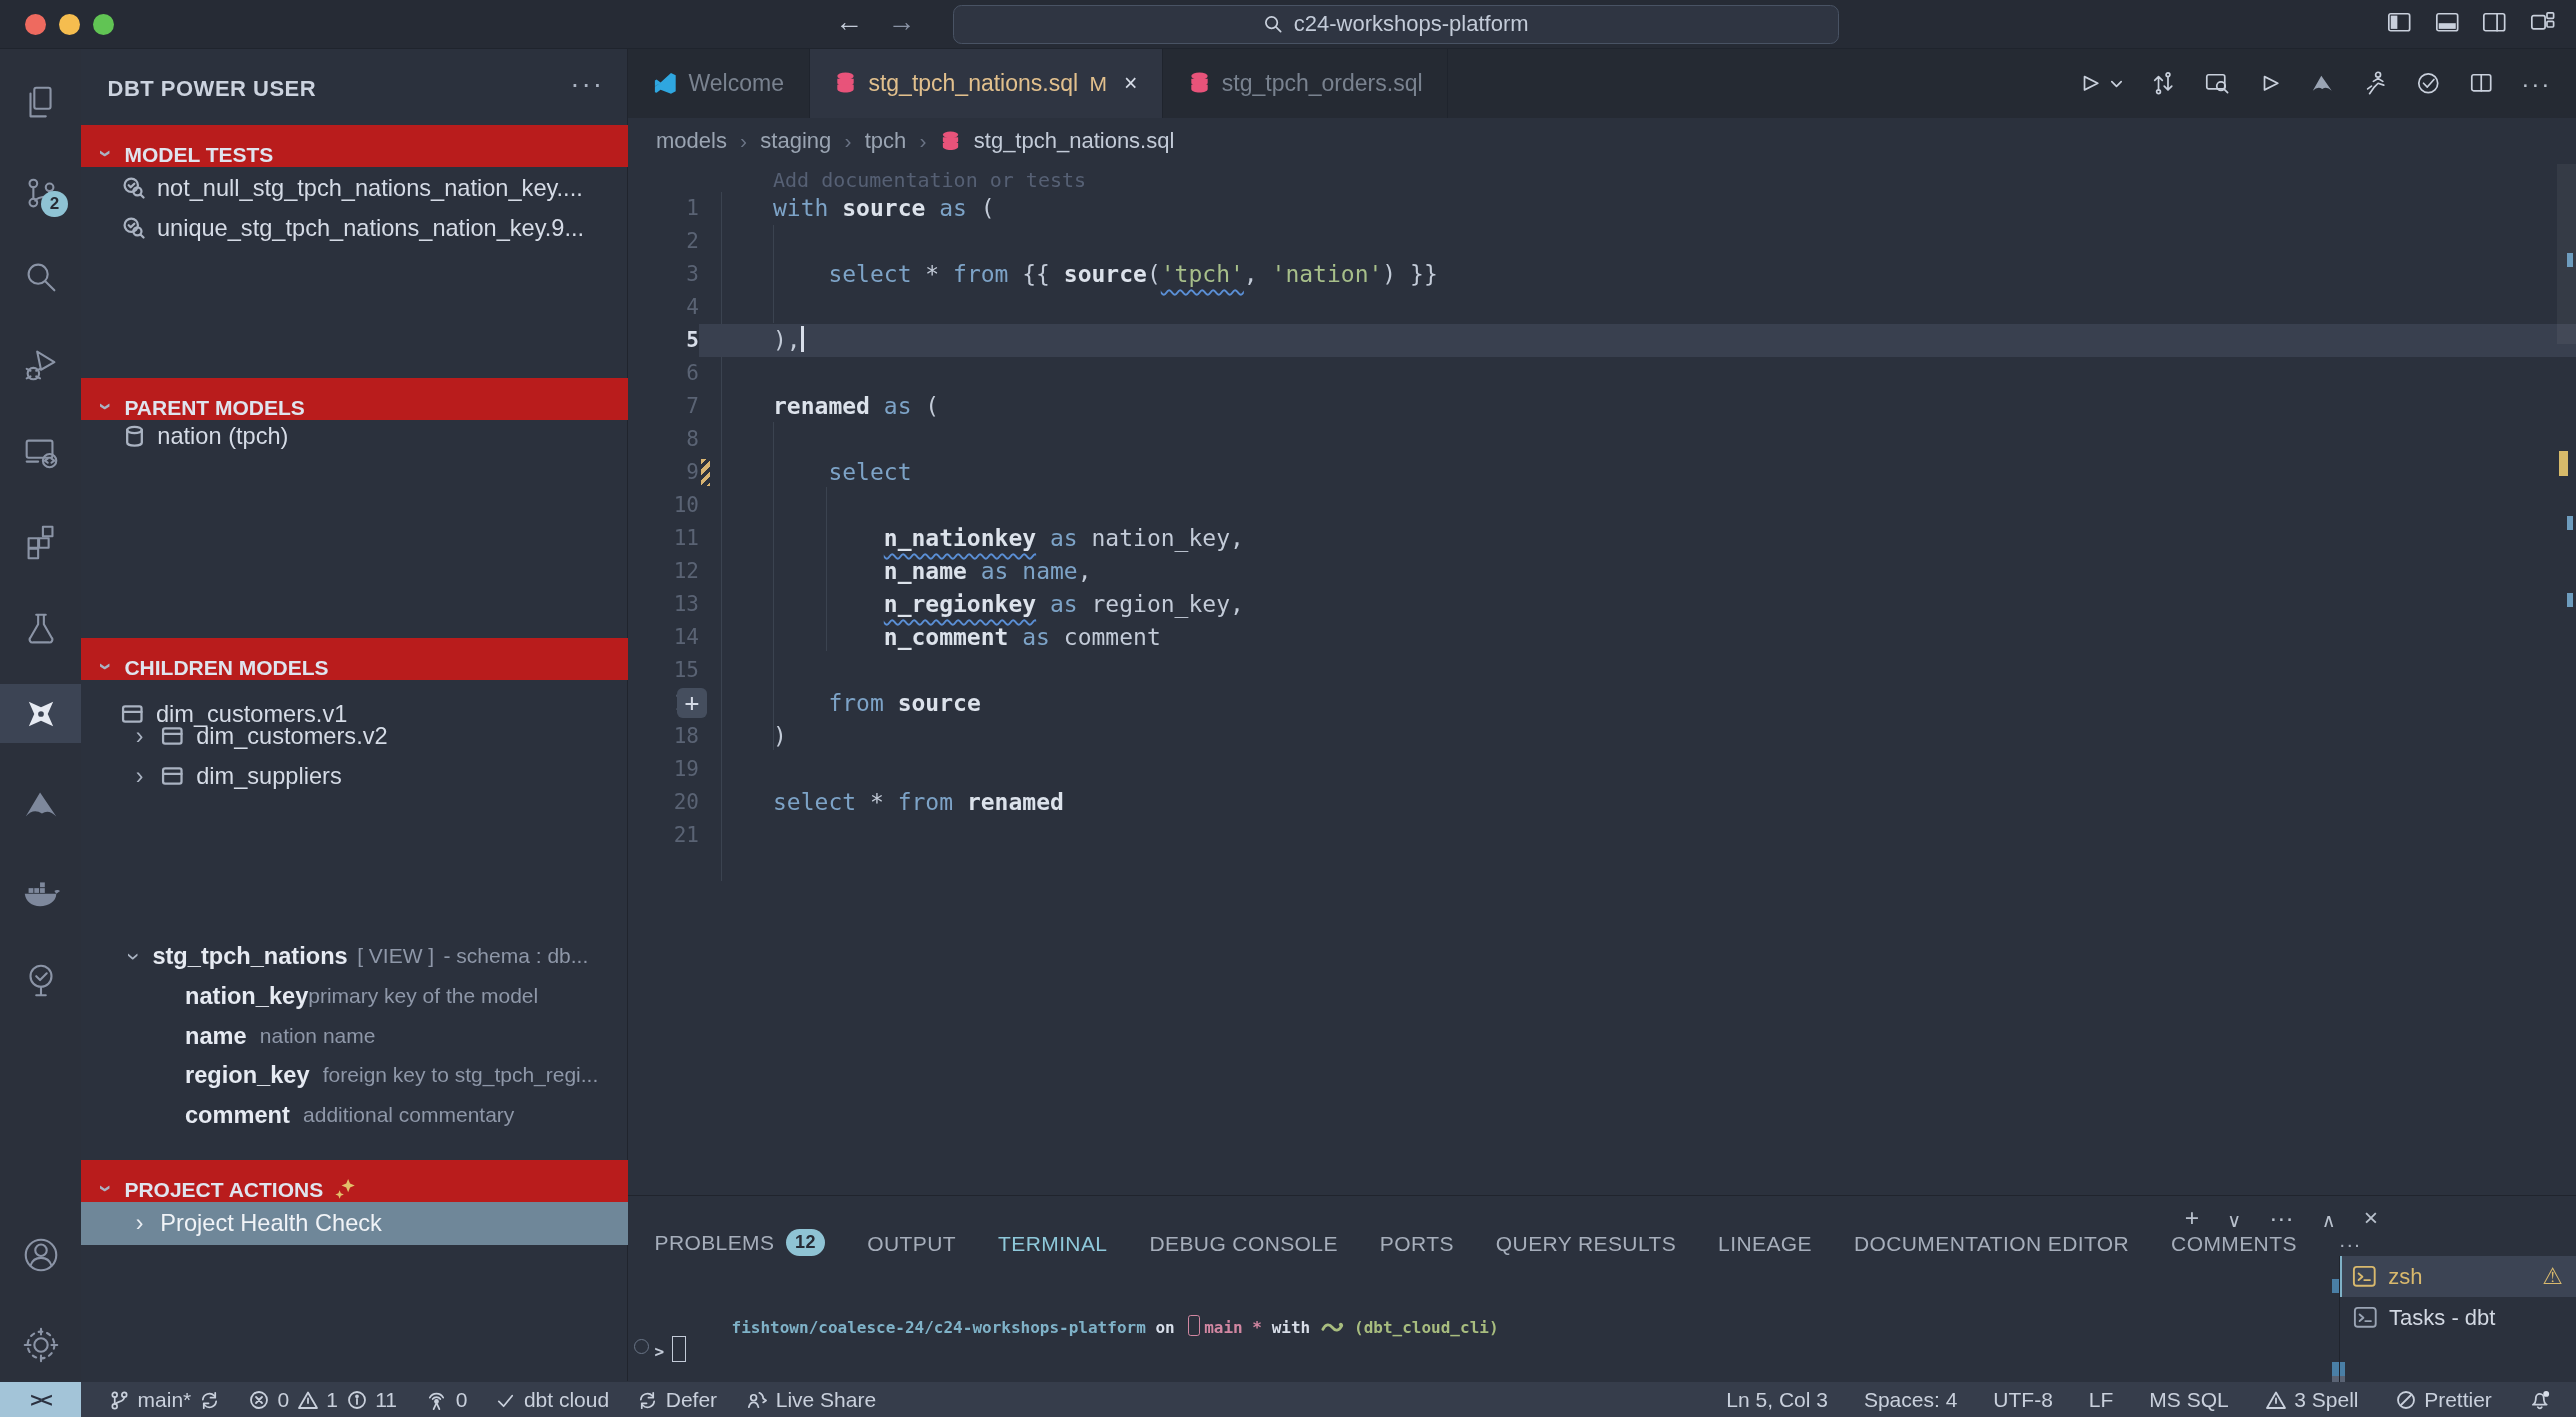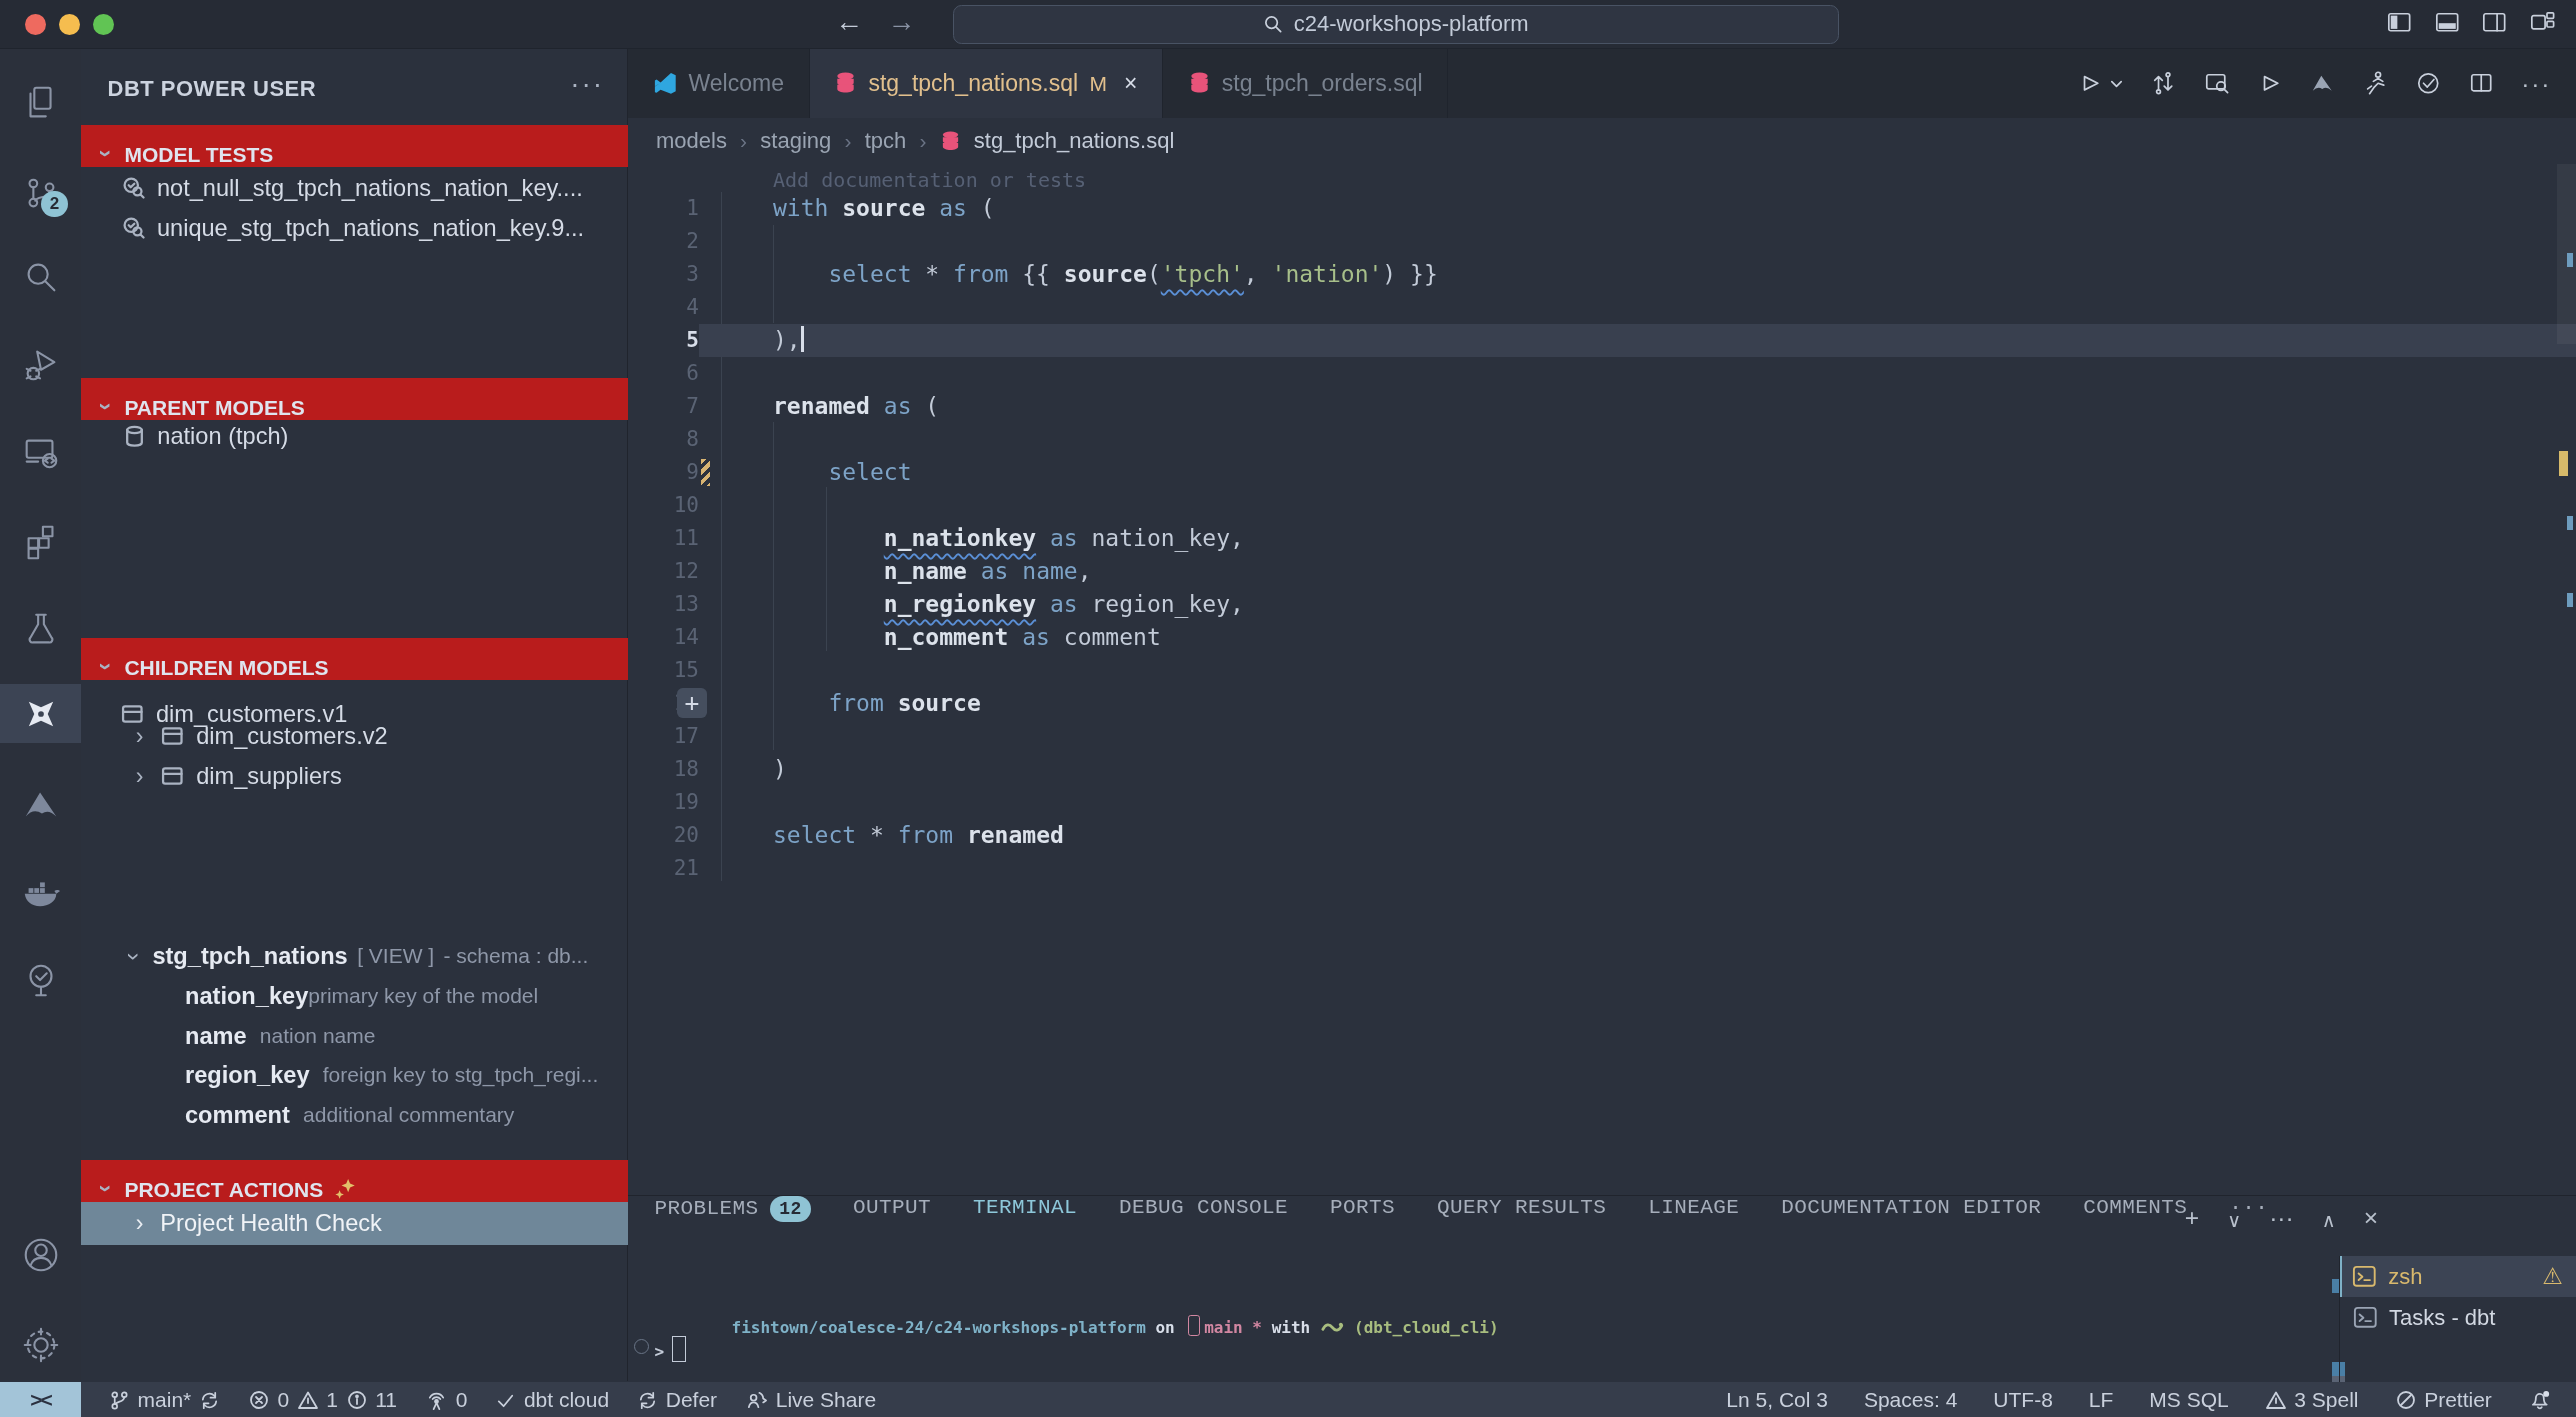--- a/index.html
+++ b/index.html
@@ -64,21 +64,21 @@
   .tok-ide { color:#dce2eb; font-weight:bold; text-decoration:underline wavy #5a8fd6 1.9px; text-underline-offset:6.6px; }
   .tok-stre { color:#a7bf8a; text-decoration:underline wavy #5a8fd6 1.9px; text-underline-offset:6.6px; }
   .cursor { display:inline-block; width:2.8px; height:25.5px; background:#d8dee9; vertical-align:-3.8px; }
   .guide { position:absolute; width:0.9px; background:#3b4350; }
   .ovr-mark { position:absolute; width:6.6px; height:14px; background:#6d9cbe; right:2.8px; }
   .ovr-mark.yellow { background:#d7ba6a; width:9.4px; height:24.6px; right:7.6px; }
   .ovr-slider { position:absolute; right:0; top:0; width:19px; height:180px; background:rgba(255,255,255,0.05); }
 
   
   .panel { position:absolute; left:628px; top:1195px; width:1948px; height:186px; background:#2b313d; border-top:0.9px solid #20242d; }
-  .panel-tabs { position:absolute; left:26.5px; top:0; height:60px; display:flex; align-items:flex-start; gap:42px; font-size:21px; letter-spacing:0.4px; color:#a6aebb;font-family:Liberation Mono, monospace; }
+  .panel-tabs { position:absolute; left:26.5px; top:0; height:60px; display:flex; align-items:flex-end; gap:42px; font-size:21px; letter-spacing:0.4px; color:#a6aebb; }
   .ptab { display:flex; align-items:center; gap:11.3px; }
   .ptab.active { color:#8ec8da; }
   .pbadge { background:#8fc3d4; color:#262b35; font-weight:bold; font-size:18px; border-radius:14px; padding:2.8px 9.4px; }
   .panel-actions { position:absolute; right:198px; top:7.6px; display:flex; gap:28px; font-size:24.6px; color:#b9c1cd; }
   .term { position:absolute; left:0; top:66px; width:1692px; height:120px; font-family:"DejaVu Sans Mono", monospace; font-size:16px; }
   .term-line1 { position:absolute; left:26.5px; top:34px; white-space:pre; font-weight:bold; }
   .t-path { color:#7fb2c8; } .t-w { color:#d8dee9; } .t-branch { color:#d287a2; } .t-venv { color:#a8bd7f; }
   .branch-box { display:inline-block; width:12.3px; height:21px; border:1.9px solid #d287a2; border-radius:2.8px; vertical-align:-2.8px; margin:0 3.8px; }
   .term-prompt { position:absolute; left:26.5px; top:74px; color:#c3cbd8; font-weight:bold; }
   .cmd-circle { position:absolute; left:5.7px; top:77px; width:15px; height:15px; border:1.9px solid #6a7587; border-radius:50%; }
@@ -497,24 +497,20 @@
           </div>
           <div class="cl">
             <span class="ln">15</span>
             <span class="lc"></span>
           </div>
           <div class="cl plus">
             <span class="ln">16</span>
             <span class="lc"><span class="tok-tx">    </span><span class="tok-kw">from</span><span class="tok-tx"> </span><span class="tok-id">source</span></span>
           </div>
           <div class="cl">
-            <span class="ln">17</span>
-            <span class="lc"></span>
-          </div>
-          <div class="cl">
             <span class="ln">18</span>
             <span class="lc"><span class="tok-tx">)</span></span>
           </div>
           <div class="cl">
             <span class="ln">19</span>
             <span class="lc"></span>
           </div>
           <div class="cl">
             <span class="ln">20</span>
             <span class="lc"><span class="tok-kw">select</span><span class="tok-tx"> * </span><span class="tok-kw">from</span><span class="tok-tx"> </span><span class="tok-id">renamed</span></span>

